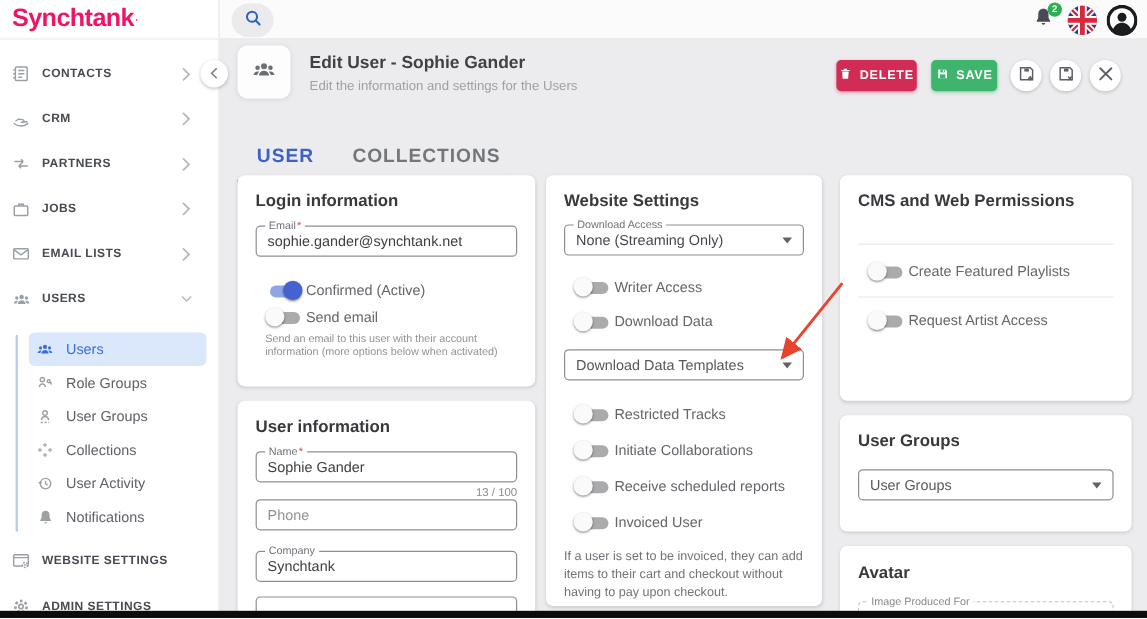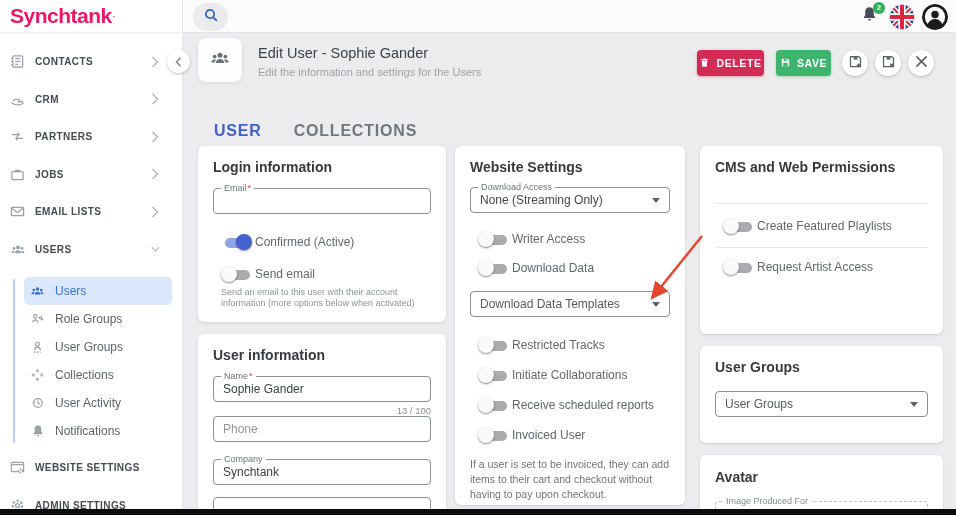--- a/index.html
+++ b/index.html
@@ -31,21 +31,21 @@
   .search-pill { position:absolute; left:10px; top:3px; width:35px; height:28px; border-radius:14px; background:#ebebed; display:flex; align-items:center; justify-content:center; cursor:pointer; }
   .tb-right { position:absolute; right:8px; top:0; height:33px; display:flex; align-items:center; gap:7px; }
   .bell-wrap { position:relative; width:22px; height:26px; cursor:pointer; }
   .badge { position:absolute; right:-3px; top:-2px; min-width:12px; height:12px; border-radius:6px; background:#2fae57; color:#fff; font-size:8px; font-weight:700; display:flex; align-items:center; justify-content:center; }
   .round-ic { width:26px; height:26px; border-radius:50%; overflow:hidden; cursor:pointer; }
 
   
   .collapse-btn { position:absolute; left:167px; top:50px; width:23px; height:23px; border-radius:50%; background:#fff; box-shadow:0 1px 3px rgba(0,0,0,.25); z-index:4; display:flex; align-items:center; justify-content:center; cursor:pointer; }
   .hdr-iconbox { position:absolute; left:198px; top:38px; width:44px; height:44px; border-radius:8px; background:#fdfdfd; box-shadow:0 1px 4px rgba(0,0,0,.08); display:flex; align-items:center; justify-content:center; }
   .hdr-text { position:absolute; left:258px; top:45px; }
-  .hdr-title { font-size:14.5px; font-weight:400; color:#3e4247; }
+  .hdr-title { font-size:14.5px; font-weight:700; color:#3e4247; }
   .hdr-sub { margin-top:5px; font-size:11px; color:#9da1a6; }
   .btn { position:absolute; top:50px; height:26px; border:none; border-radius:4px; color:#fff; font-family:"Liberation Sans",sans-serif; font-size:10.5px; font-weight:700; letter-spacing:.6px; display:flex; align-items:center; justify-content:center; gap:6px; cursor:pointer; }
   .btn-delete { left:697px; width:67px; background:#d22b55; box-shadow:0 1px 3px rgba(210,43,85,.4); }
   .btn-save { left:776px; width:55px; background:#3eb46c; box-shadow:0 1px 3px rgba(62,180,108,.4); }
   .circle-btn { position:absolute; top:50px; width:26px; height:26px; border-radius:50%; background:#fff; border:none; box-shadow:0 1px 3px rgba(0,0,0,.22); display:flex; align-items:center; justify-content:center; cursor:pointer; }
   .cb1 { left:842px; } .cb2 { left:875px; } .cb3 { left:908px; }
 
   
   .tabs { position:absolute; left:198px; top:110px; display:flex; }
   .tab { padding:12px 16px 10px; font-size:16px; font-weight:700; letter-spacing:.8px; color:#73777c; border-bottom:2px solid transparent; cursor:pointer; }
@@ -404,29 +404,30 @@
 
   <div class="tabs">
     <div class="tab active">USER</div>
     <div class="tab">COLLECTIONS</div>
   </div>
 
   <div class="card card-login">
     <div class="card-title">Login information</div>
     <div class="field" style="margin-top:13px;">
       <span class="flabel"><span>Email</span><span class="req">*</span></span>
+      <input readonly="" value="sophie.gander@synchtank.net" style="">
     </div>
     <div class="trow" style="margin-top:18px;">
       <span class="switch on">
           <span class="track"></span>
           <span class="knob"></span>
         </span>
       <span class="tlabel">Confirmed (Active)</span>
     </div>
-    <div class="trow" style="margin-top:12px;">
+    <div class="trow" style="margin-top:2px;">
       <span class="switch">
           <span class="track"></span>
           <span class="knob"></span>
         </span>
       <span class="tlabel">Send email</span>
     </div>
     <div class="help help-small">Send an email to this user with their account information (more options below when activated)</div>
   </div>
 
   <div class="card card-userinfo">

